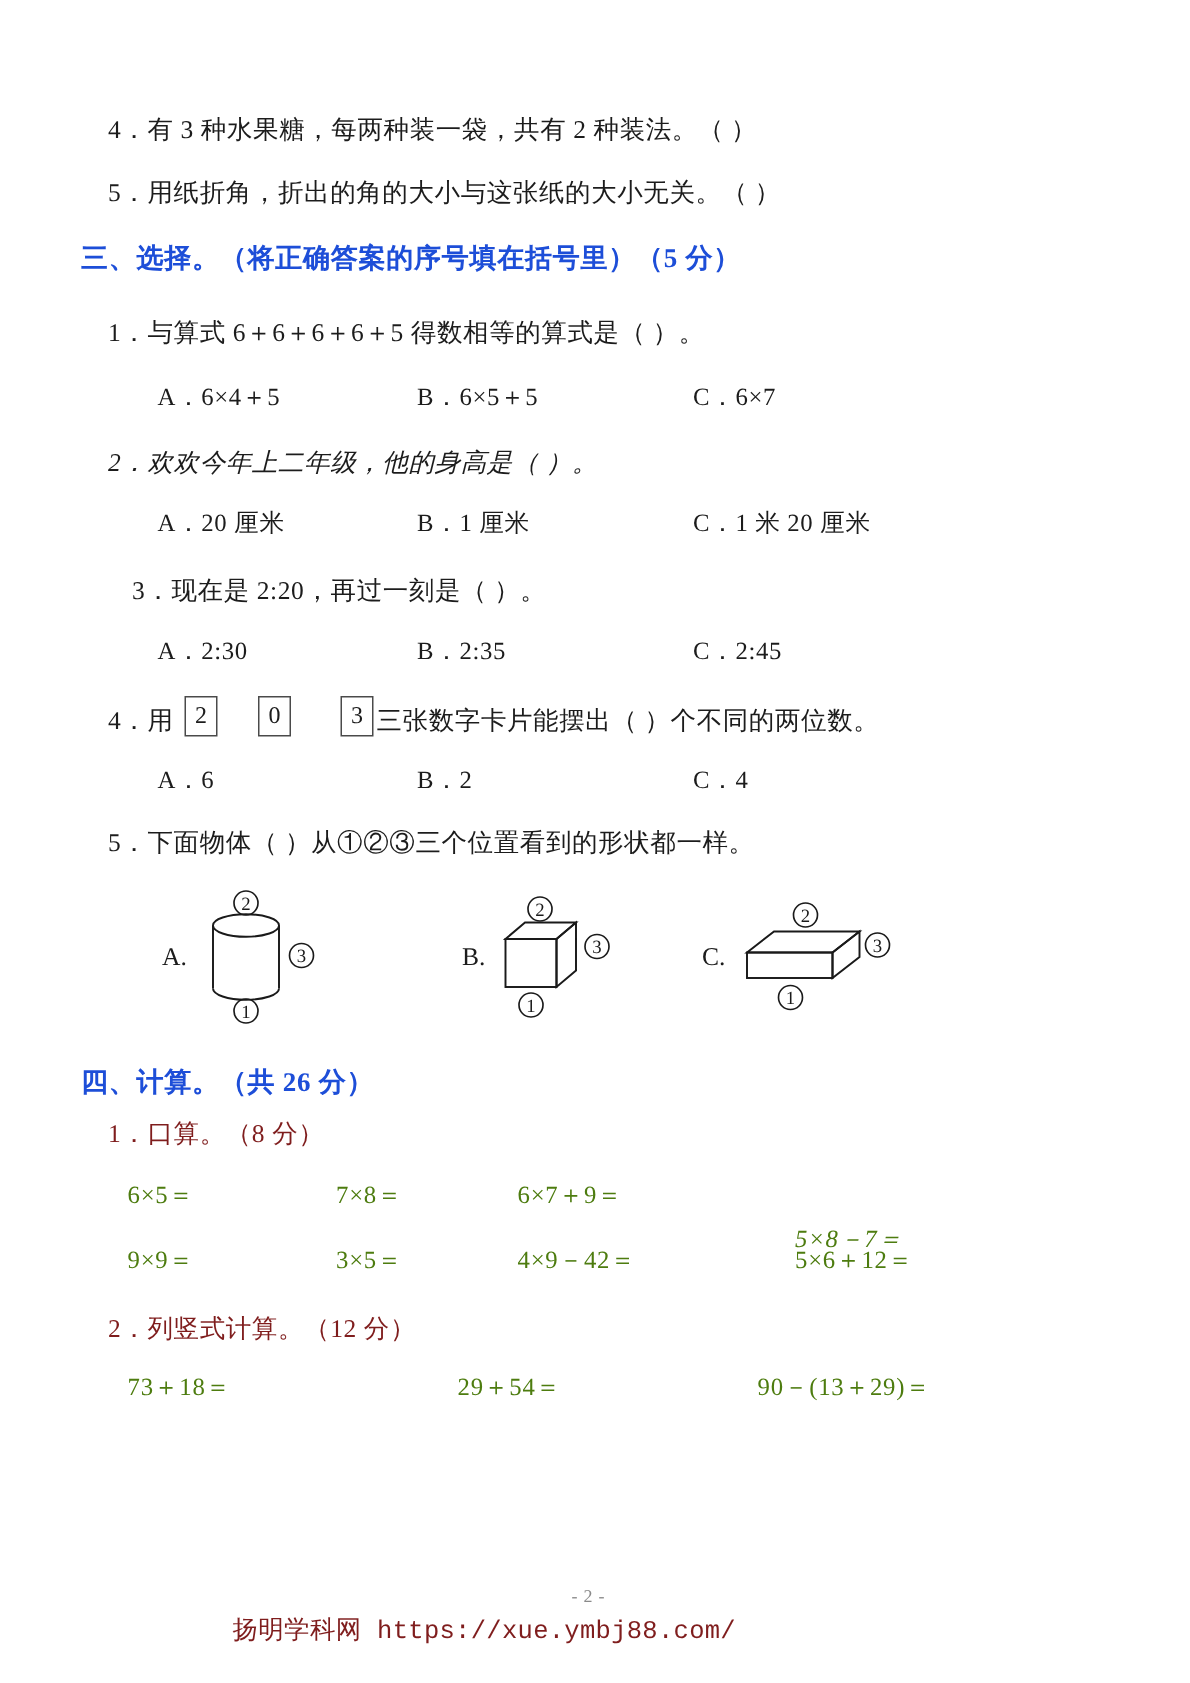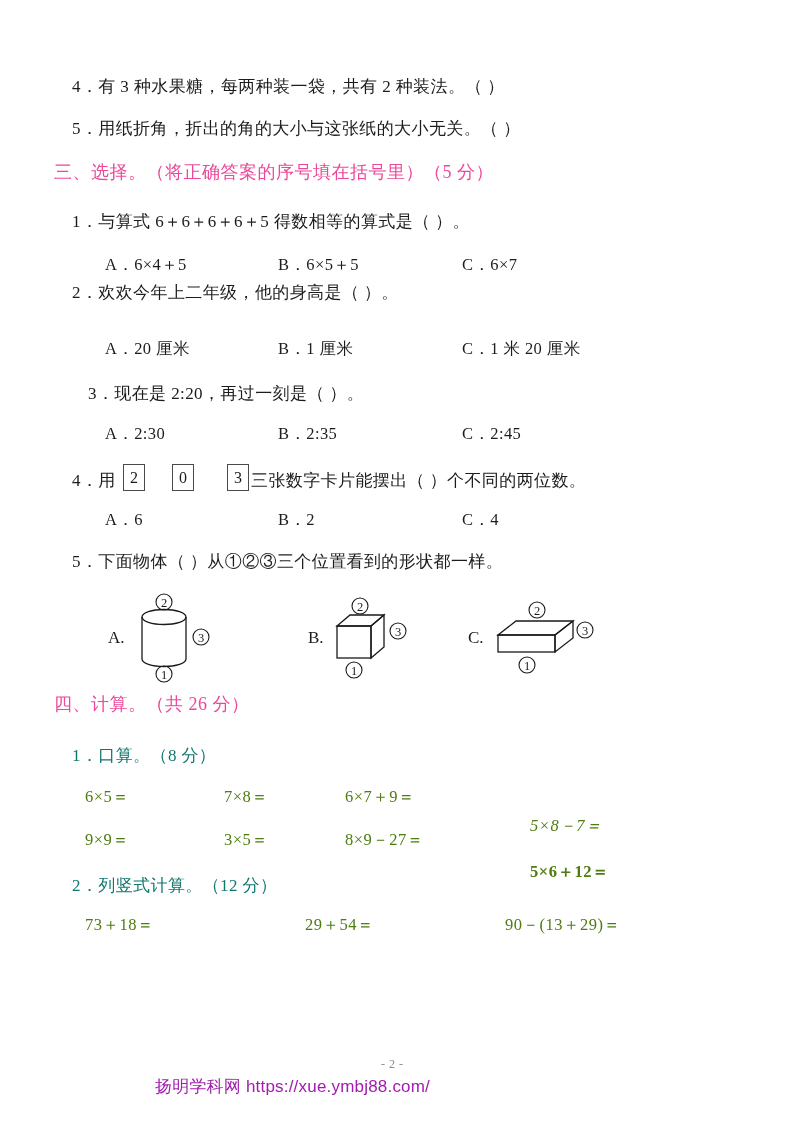--- a/index.html
+++ b/index.html
@@ -27,29 +27,29 @@
     white-space: nowrap;
     line-height: 1;
   }
   .body-text {
     font-size: 17px;
     letter-spacing: 0.4px;
     color: #1c1c1c;
   }
   .section-head {
     font-size: 18px;
-    font-weight: normal;
+    font-weight: bold;
     letter-spacing: 0.5px;
-    color: #ec4899;
+    color: #1d4ed8;
     text-align: center;
   }
   .sub-head {
     font-size: 17px;
     letter-spacing: 0.4px;
-    color: #0f766e;
+    color: #7f1d1d;
   }
   .calc {
     font-size: 16.5px;
     letter-spacing: 0.5px;
     color: #4d7c0f;
   }
   .opt {
     font-size: 16.5px;
     letter-spacing: 0.4px;
     color: #1c1c1c;
@@ -74,23 +74,23 @@
   
   .footer-page {
     position: absolute;
     font-size: 12px;
     color: #8a8a8a;
     letter-spacing: 0.5px;
   }
   .footer-site {
     position: absolute;
     font-size: 17px;
-    color: #a21caf;
+    color: #7f1d1d;
     letter-spacing: 0.2px;
-    font-family: Liberation Sans, sans-serif;
+    font-family: Liberation Mono, monospace;
   }
   .shape-wrap { position: absolute; }
   svg { display: block; overflow: visible; }
   .circnum {
     font-size: 12.5px;
     font-family: "Liberation Serif", serif;
   }
 </style>
 </head>
 <body>
@@ -101,21 +101,21 @@
 
   <div class="t body-text" style="left:72px; top:120px;">5．用纸折角，折出的角的大小与这张纸的大小无关。（        ）</div>
 
   <div class="t section-head" style="left:54px; top:163px;">三、选择。（将正确答案的序号填在括号里）（5 分）</div>
 
   <div class="t body-text" style="left:72px; top:213px;">1．与算式 6＋6＋6＋6＋5 得数相等的算式是（            ）。</div>
   <div class="t opt" style="left:105px; top:257px;">A．6×4＋5</div>
   <div class="t opt" style="left:278px; top:257px;text-align:center;">B．6×5＋5</div>
   <div class="t opt" style="left:462px; top:257px;">C．6×7</div>
 
-  <div class="t body-text" style="left:72px; top:284px;">2．欢欢今年上二年级，他的身高是（            ）。</div>
+  <div class="t body-text" style="left:72px; top:300px;font-style:italic;">2．欢欢今年上二年级，他的身高是（            ）。</div>
   <div class="t opt" style="left:105px; top:341px;">A．20 厘米</div>
   <div class="t opt" style="left:278px; top:341px;">B．1 厘米</div>
   <div class="t opt" style="left:462px; top:341px;">C．1 米 20 厘米</div>
 
   <div class="t body-text" style="left:88px; top:385px;">3．现在是 2:20，再过一刻是（            ）。</div>
   <div class="t opt" style="left:105px; top:426px;">A．2:30</div>
   <div class="t opt" style="left:278px; top:426px;">B．2:35</div>
   <div class="t opt" style="left:462px; top:426px;">C．2:45</div>
 
   <div class="t body-text" style="left:72px; top:472px;">4．用</div>
@@ -181,33 +181,33 @@
 
       <circle cx="47" cy="6" r="8" stroke="#1a1a1a" stroke-width="1.1" fill="none"></circle>
       <text x="47" y="10.5" text-anchor="middle" class="circnum" fill="#1a1a1a">2</text>
       <circle cx="95" cy="26" r="8" stroke="#1a1a1a" stroke-width="1.1" fill="none"></circle>
       <text x="95" y="30.5" text-anchor="middle" class="circnum" fill="#1a1a1a">3</text>
       <circle cx="37" cy="61" r="8" stroke="#1a1a1a" stroke-width="1.1" fill="none"></circle>
       <text x="37" y="65.5" text-anchor="middle" class="circnum" fill="#1a1a1a">1</text>
     </svg>
   </div>
 
-  <div class="t section-head" style="left:54px; top:695px;">四、计算。（共 26 分）</div>
+  <div class="t section-head" style="left:54px; top:712px;">四、计算。（共 26 分）</div>
 
   <div class="t sub-head" style="left:72px; top:747px;">1．口算。（8 分）</div>
 
   <div class="t calc" style="left:85px; top:789px;">6×5＝</div>
   <div class="t calc" style="left:224px; top:789px;">7×8＝</div>
   <div class="t calc" style="left:345px; top:789px;">6×7＋9＝</div>
   <div class="t calc" style="left:530px; top:818px;font-style:italic;">5×8－7＝</div>
 
   <div class="t calc" style="left:85px; top:832px;">9×9＝</div>
   <div class="t calc" style="left:224px; top:832px;">3×5＝</div>
-  <div class="t calc" style="left:345px; top:832px;">8×9－27＝</div>
-  <div class="t calc" style="left:530px; top:864px;font-weight:bold;">5×6＋12＝</div>
+  <div class="t calc" style="left:345px; top:832px;">4×9－42＝</div>
+  <div class="t calc" style="left:530px; top:832px;">5×6＋12＝</div>
 
   <div class="t sub-head" style="left:72px; top:877px;">2．列竖式计算。（12 分）</div>
 
   <div class="t calc" style="left:85px; top:917px;">73＋18＝</div>
   <div class="t calc" style="left:305px; top:917px;">29＋54＝</div>
   <div class="t calc" style="left:505px; top:917px;">90－(13＋29)＝</div>
 
   <div class="footer-page" style="left:381px; top:1057px;">- 2 -</div>
 
   <div class="footer-site" style="left:155px; top:1075px;">扬明学科网 https://xue.ymbj88.com/</div>

